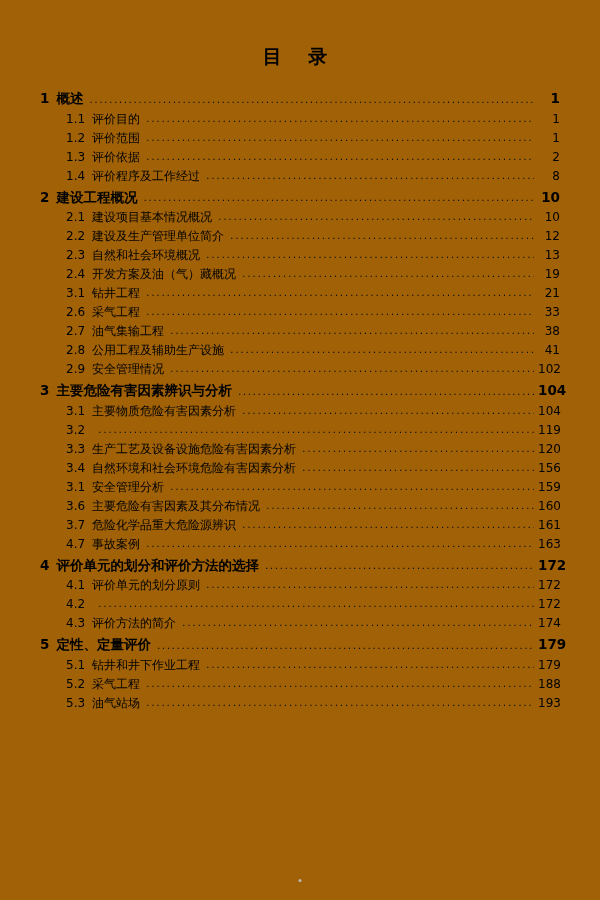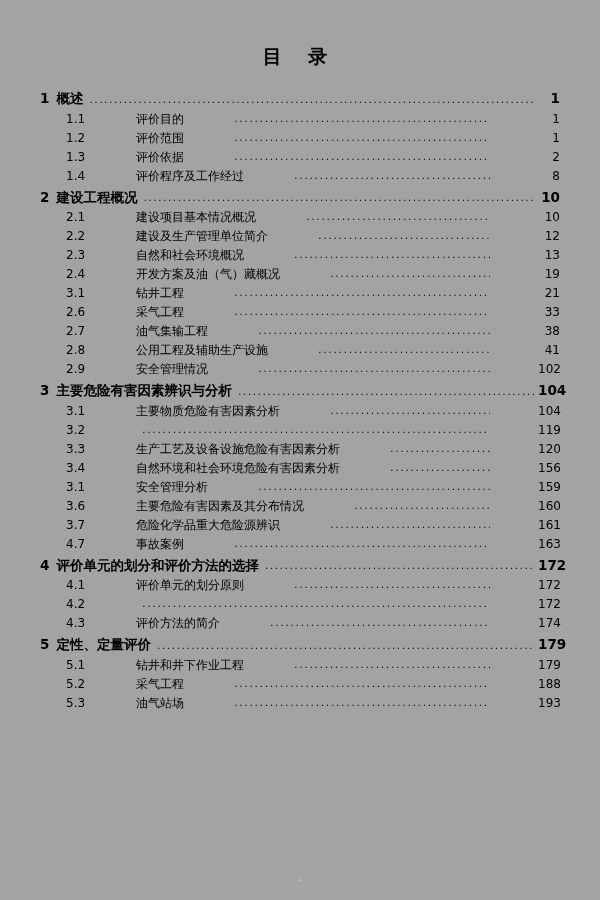--- a/index.html
+++ b/index.html
@@ -13,21 +13,21 @@
     font-family: "DejaVu Sans", sans-serif;
     color: #000;
     position: relative;
     overflow: hidden;
   }
   .page {
     position: absolute;
     left: 0; top: 0;
     width: 600px;
     height: 900px;
-    background: #a3a3a3;
+    background: #a16207;
     box-sizing: border-box;
     padding: 36px 40px 20px 40px;
   }
   .page-title {
     text-align: center;
     font-size: 19px;
     font-weight: bold;
     letter-spacing: 10px;
     margin: 8px 0 22px 0;
     font-family: "DejaVu Serif", serif;
@@ -47,21 +47,20 @@
     font-size: 13.5px;
     font-weight: bold;
     margin: 9px 0 3px 0;
     padding-left: 0px;
   }
   .toc-entry.level2 {
     font-size: 12px;
     font-weight: normal;
     margin: 7px 12px 2px 0;
     padding-left: 26px;
-    gap: 44px;
   }
   .num {
     white-space: nowrap;
     margin-right: 7px;
   }
   .label {
     white-space: nowrap;
     text-align: center;
   }
   .dots {

